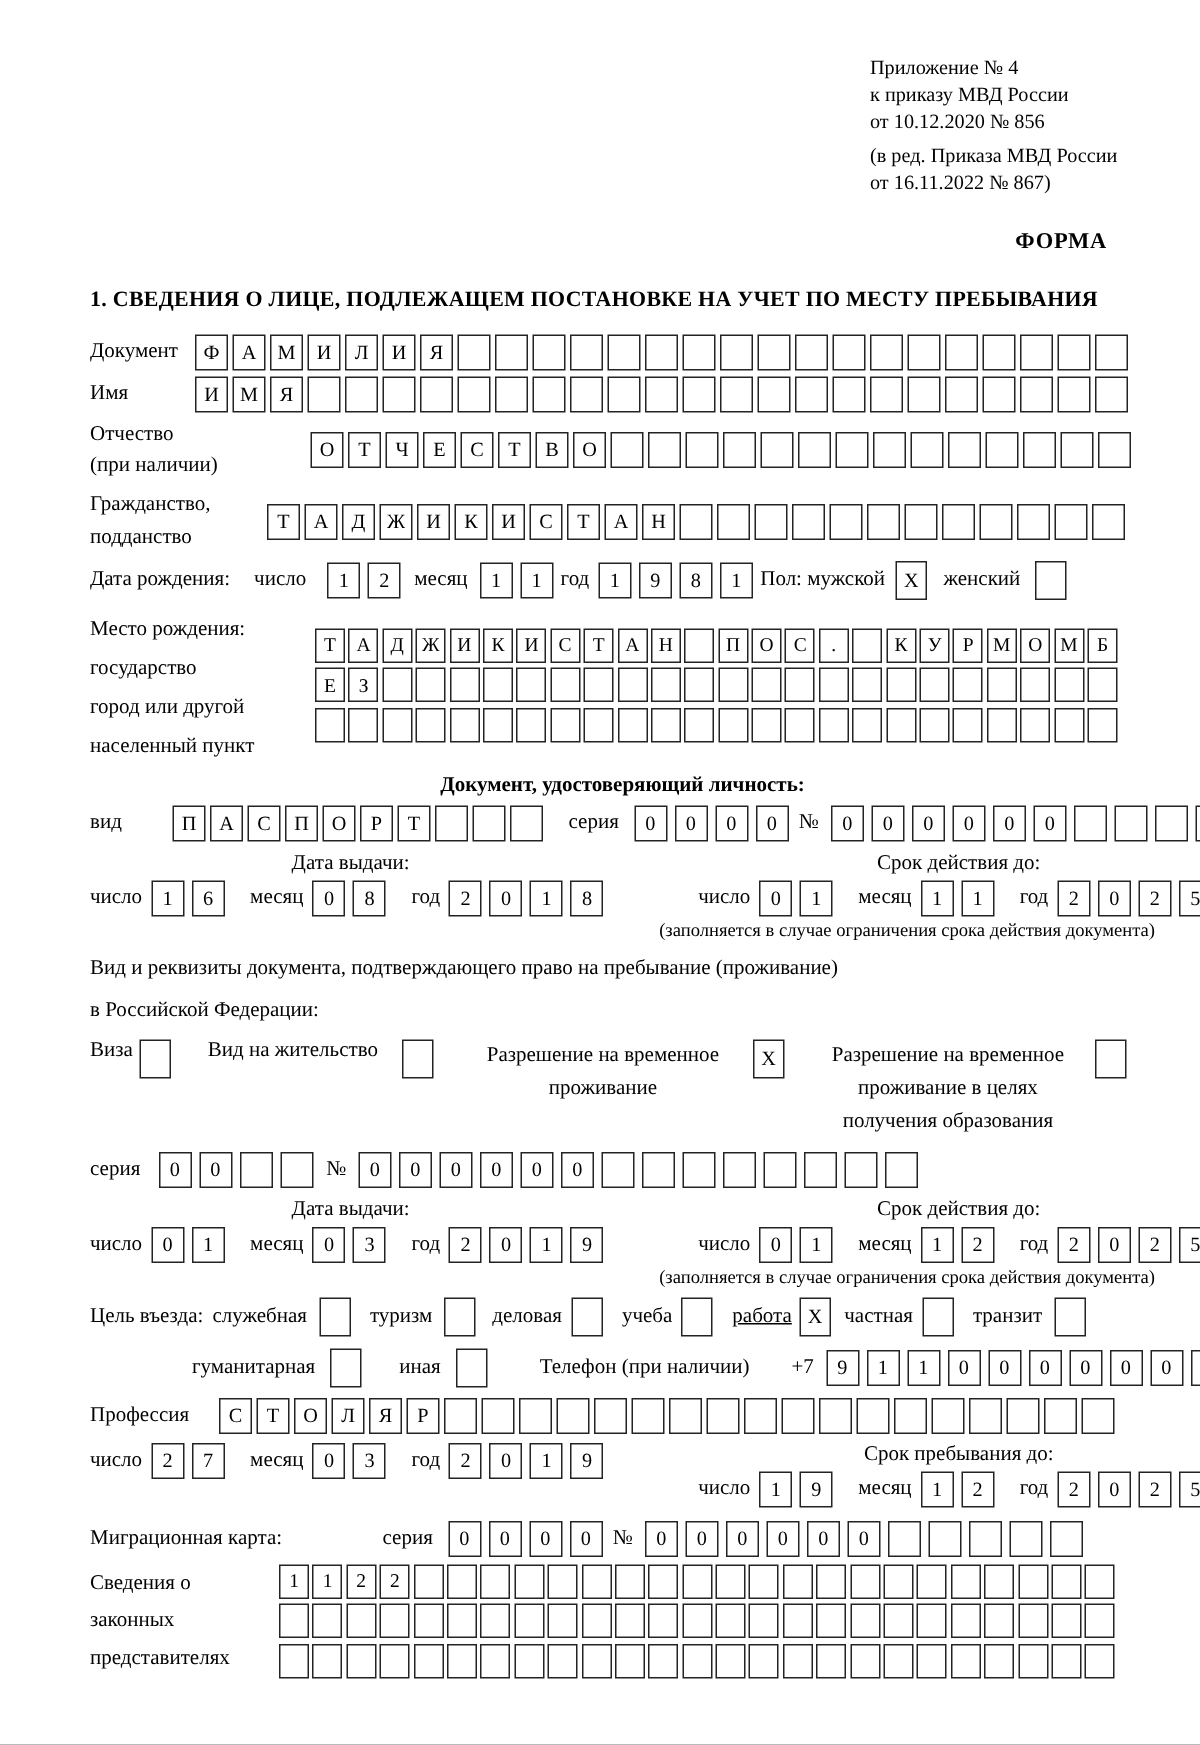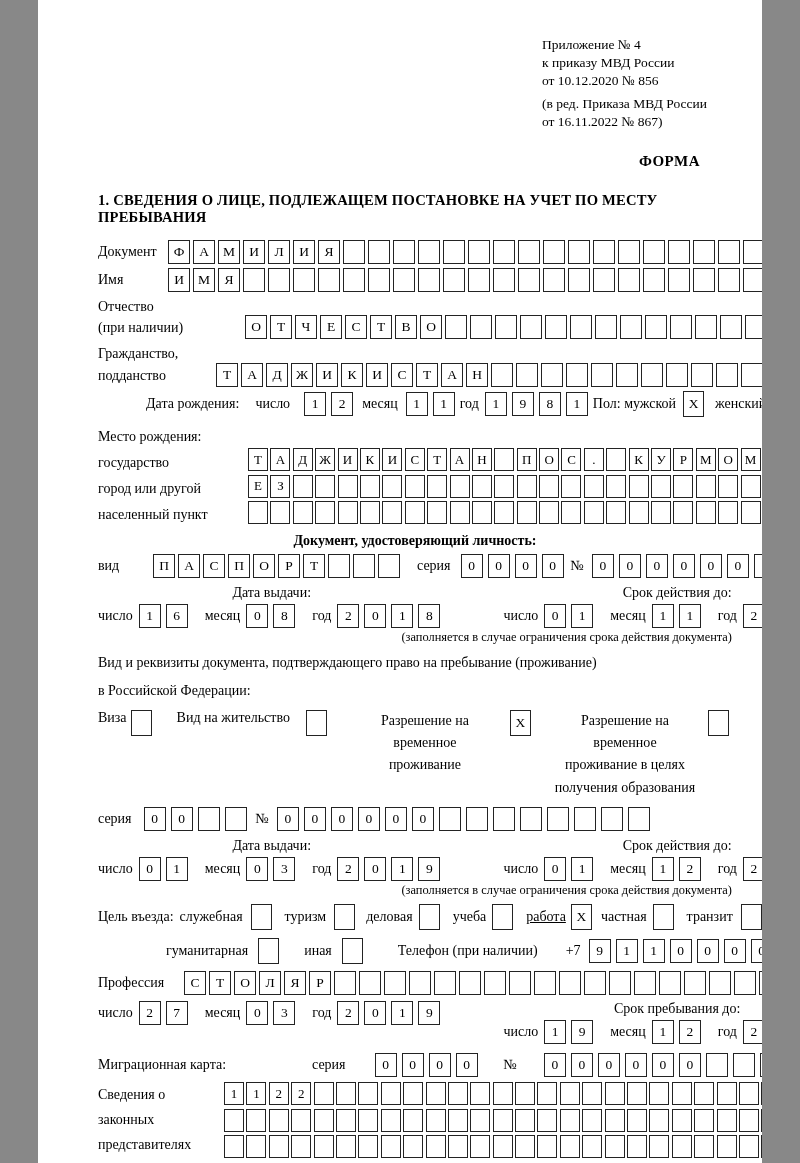--- a/index.html
+++ b/index.html
@@ -1,30 +1,30 @@
 <!DOCTYPE html>
 <html><head>
 <meta charset="utf-8">
 <style>
   html,body{margin:0;padding:0;background:#888;}
   .page{
-    width:724px;height:1163px;background:#fff;color:#000;
+    width:800px;height:1163px;background:#fff;color:#000;
     font-family:"Liberation Serif","DejaVu Serif",serif;
     font-size:14px;box-sizing:border-box;
     padding:36px 30px 0 60px;position:relative;overflow:hidden;
     margin:0 auto;
   }
   .appendix{margin-left:auto;width:190px;font-size:13.5px;line-height:1.33;}
   .appendix .gap{height:5px;}
   .forma{text-align:right;font-weight:bold;font-size:15px;margin-top:22px;padding-right:32px;letter-spacing:.5px;}
   .title{ text-align:center;font-weight:bold;font-size:15.5px;line-height:1.6;margin-top:14px;}
   .t-underline{display:inline-block;width:62px;border-bottom:2.5px solid #3a3a3a;height:14px;margin-left:10px;}
   .sec-head{font-weight:bold;font-size:14.6px;margin-top:22px;margin-bottom:14px;letter-spacing:.2px;}
   .row{display:flex;align-items:center;margin-bottom:4px;}
-  .row-top{display:flex;align-items:flex-end;margin-bottom:4px;}
+  .row-top{display:flex;align-items:center;margin-bottom:4px;}
   .lbl{flex:none;}
   .boxes{display:flex;align-items:center;flex:none;}
   .cb{box-sizing:border-box;flex:none;display:inline-flex;align-items:center;justify-content:center;
       width:22px;height:24px;border:1.6px solid #232323;margin-right:3px;font-size:13.5px;}
   .sm .cb, .cb.sm{width:20px;height:23px;margin-right:2.4px;font-size:13px;}
   .chk .cb, .cb.chk{width:21px;height:26px;}
   .dtb .cb, .cb.dtb{margin-right:5px;}
   .lblcol{flex:none;line-height:26px;}
   .boxcol .boxes{margin-bottom:3.5px;}
   .center-head{text-align:center;font-weight:bold;margin:5px 0 5px;}
@@ -177,21 +177,21 @@
         <span class="cb"></span>
         <span class="cb"></span>
         <span class="cb"></span>
         <span class="cb"></span>
         <span class="cb"></span>
         <span class="cb"></span>
         <span class="cb"></span>
       </span>
   </div>
 
-  <div class="row" style="margin-top:4px;margin-bottom:7px;margin-left:48px;">
+  <div class="row" style="margin-top:4px;margin-bottom:7px;">
     <span class="lbl" style="margin-right:16px;">Дата рождения:</span>
     <span class="lbl" style="margin-right:14px;">число</span>
     <span class="boxes dtb">
         <span class="cb dtb">1</span>
         <span class="cb dtb">2</span>
       </span>
     <span class="lbl" style="margin:0 8px 0 4px;">месяц</span>
     <span class="boxes dtb">
         <span class="cb dtb">1</span>
         <span class="cb dtb">1</span>
@@ -618,21 +618,21 @@
         <span class="boxes dtb">
             <span class="cb dtb">2</span>
             <span class="cb dtb">0</span>
             <span class="cb dtb">2</span>
             <span class="cb dtb">5</span>
           </span>
       </div>
     </div>
   </div>
 
-  <div class="row" style="margin-top:9px;margin-bottom:5px;gap:19px;">
+  <div class="row" style="margin-top:9px;margin-bottom:5px;">
     <span class="lbl" style="width:195px;">Миграционная карта:</span>
     <span class="lbl" style="margin-right:10px;">серия</span>
     <span class="boxes dtb">
         <span class="cb dtb">0</span>
         <span class="cb dtb">0</span>
         <span class="cb dtb">0</span>
         <span class="cb dtb">0</span>
       </span>
     <span class="lbl" style="margin:0 8px 0 2px;">№</span>
     <span class="boxes dtb">

